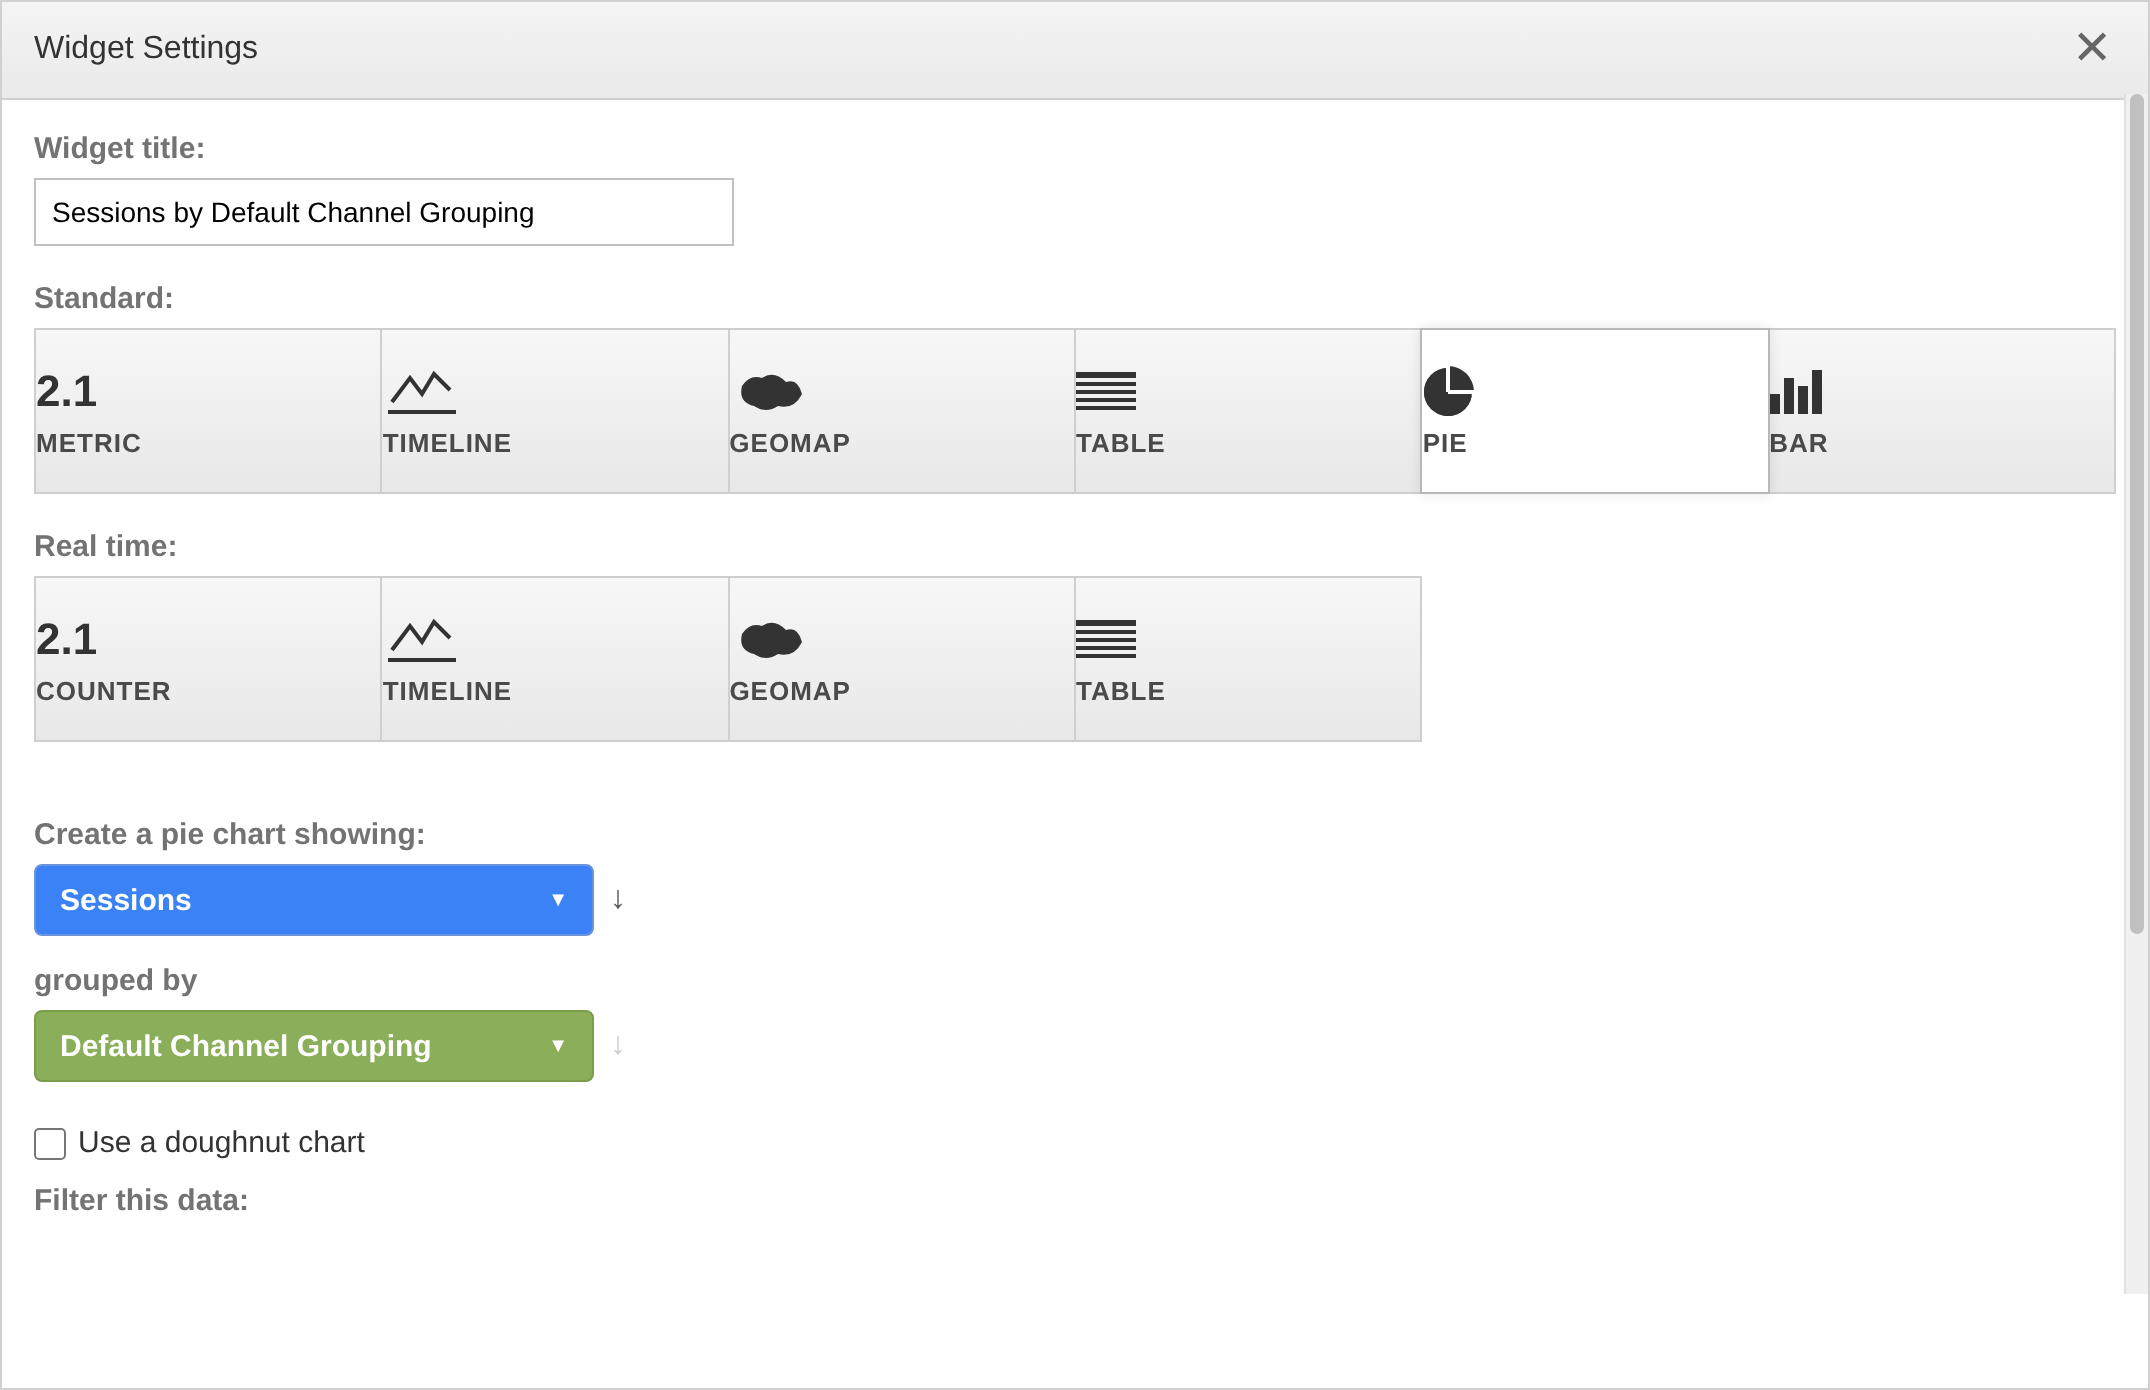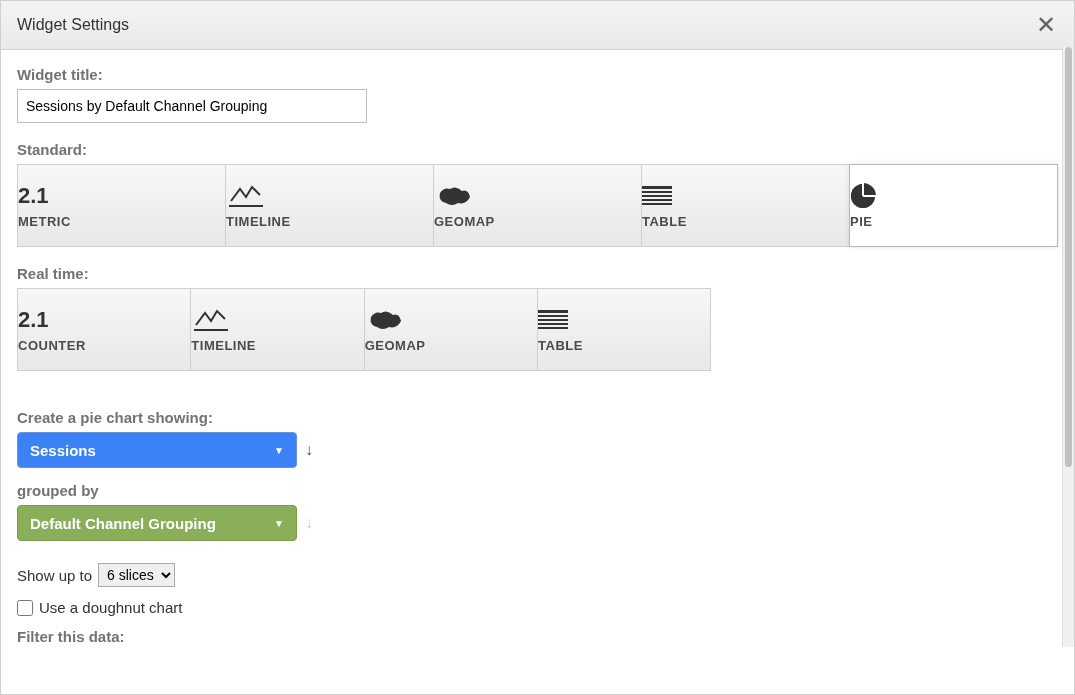--- a/index.html
+++ b/index.html
@@ -290,20 +290,31 @@
             <line x1="13" y1="13" x2="6" y2="23" stroke="#fff" stroke-width="2"></line>
             <circle cx="13" cy="13" r="12" fill="#333"></circle>
             <path d="M13 0 A13 13 0 0 1 26 13 L13 13 Z" fill="#333"></path>
             <rect x="12" y="0" width="2" height="13" fill="#fff"></rect>
             <rect x="13" y="12" width="13" height="2" fill="#fff"></rect>
           </svg>
         </div>
         <div class="card-label">PIE</div>
       </div>
 
+      <div class="type-card">
+        <div class="icon">
+          <svg width="30" height="22" viewBox="0 0 30 22">
+            <rect x="0" y="12" width="5" height="10" fill="#333"></rect>
+            <rect x="7" y="4" width="5" height="18" fill="#333"></rect>
+            <rect x="14" y="8" width="5" height="14" fill="#333"></rect>
+            <rect x="21" y="0" width="5" height="22" fill="#333"></rect>
+          </svg>
+        </div>
+        <div class="card-label">BAR</div>
+      </div>
 
     </div>
 
     <div class="field-label">Real time:</div>
     <div class="type-grid" style="width: 66.7%;">
 
       <div class="type-card">
         <div class="icon">
           <span class="card-number">2.1</span>
         </div>
@@ -359,26 +370,20 @@
     <div class="pill-row">
       <div class="pill pill-green">
         <span>Default Channel Grouping</span>
         <span class="caret">▼</span>
       </div>
       <span class="arrow-down dim">↓</span>
     </div>
 
     <div style="height:8px"></div>
 
-    <div class="inline-row">
-      <span>Show up to</span>
-      <select>
-        <option>6 slices</option>
-      </select>
-    </div>
 
     <div class="inline-row">
       <input type="checkbox" style="">
       <span>Use a doughnut chart</span>
     </div>
 
     <div class="field-label">Filter this data:</div>
     
 
   </div>

